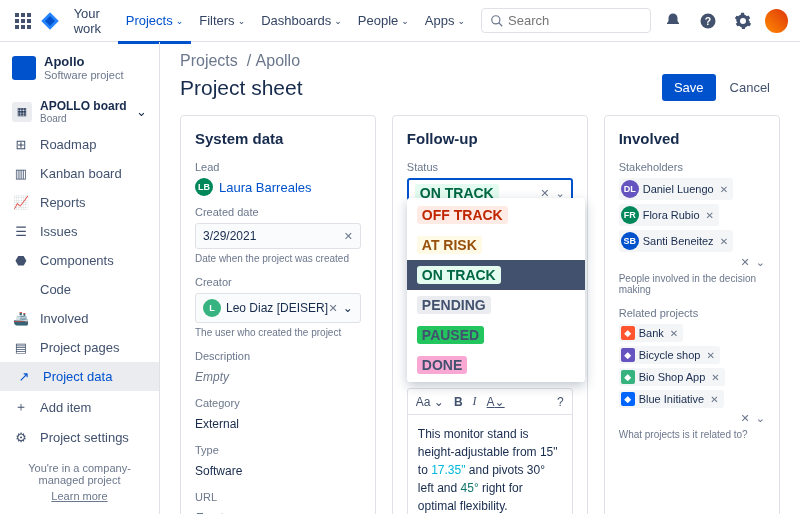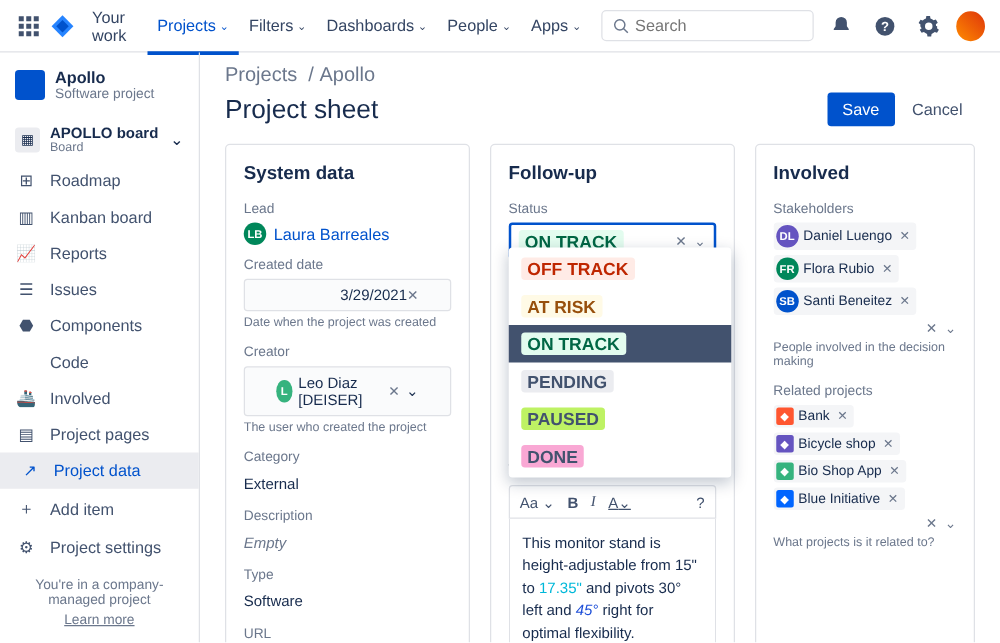--- a/index.html
+++ b/index.html
@@ -44,43 +44,43 @@
 .panel { border: 1px solid #dfe1e6; border-radius: 4px; padding: 14px; }
 .panel.sys { width: 200px; }
 .panel.follow { width: 200px; position:relative; }
 .panel.involved { width: 180px; }
 .panel-title { font-size: 15px; font-weight: 600; margin-bottom: 14px; }
 .field-label { font-size: 11px; color: #6b778c; margin-bottom: 5px; }
 .field-help { font-size: 10px; color: #6b778c; margin-top: 4px; margin-bottom: 12px; }
 .field { margin-bottom: 10px; }
 .avatar-sm { width: 18px; height: 18px; border-radius: 50%; display: inline-flex; align-items: center; justify-content: center; font-size: 9px; color: #fff; font-weight:600; }
 .lead-row { display: flex; align-items: center; gap: 6px; font-size: 13px; color: #0052cc; cursor:pointer; }
-.input-like { border: 1px solid #dfe1e6; background: #fafbfc; border-radius: 3px; padding: 5px 25px; font-size: 12px; display: flex; align-items: center; justify-content: flex-end; }
+.input-like { border: 1px solid #dfe1e6; background: #fafbfc; border-radius: 3px; padding: 5px 7px; font-size: 12px; display: flex; align-items: center; justify-content: space-between; }
 .input-like .clear { color: #6b778c; cursor:pointer; font-size:11px; }
 .static-val { font-size: 12px; color: #6b778c; padding: 3px 0; font-style: italic; }
 .static-val.nonit { font-style: normal; color:#172b4d; }
 
 .status-select { border: 2px solid #0052cc; border-radius: 3px; padding: 4px 6px; display: flex; align-items: center; justify-content: space-between; font-size: 11px; cursor:pointer; }
 .lozenge { font-size: 14px; font-weight: 700; padding: 1px 5px; border-radius: 3px; display:inline-block; }
 .lz-ontrack { background: #e3fcef; color: #006644; }
 .lz-offtrack { background: #ffebe6; color: #bf2600; }
 .lz-atrisk { background: #fffae6; color: #974f0c; }
 .lz-pending { background: #ebecf0; color: #42526e; }
-.lz-paused { background: #bef264; color: #42526e; }
+.lz-paused { background: #22c55e; color: #42526e; }
 .lz-done { background: #f9a8d4; color: #42526e; }
 .dropdown { position: absolute; top: 82px; left: 14px; right: 2px; background: #fff; box-shadow: 0 4px 12px rgba(9,30,66,0.25); border-radius: 3px; z-index: 10; padding: 2px 0; }
 .dropdown .opt { padding: 6px 10px; cursor: pointer; }
 .dropdown .opt.sel { background: #42526e; }
 
 .q-label { font-size: 11px; color: #6b778c; margin: 12px 0 6px; }
 .editor-toolbar { border: 1px solid #dfe1e6; border-radius: 3px 3px 0 0; padding: 5px 8px; display: flex; align-items: center; gap: 10px; font-size: 12px; color:#42526e; }
 .editor-toolbar .tb { cursor:pointer; }
 .editor-body { border: 1px solid #dfe1e6; border-top: none; border-radius: 0 0 3px 3px; padding: 10px; font-size: 12px; line-height: 1.5; }
 .editor-body .num1 { color: #00b8d9; }
-.editor-body .num2 { color: #1d4ed8; font-style: italic; }
+.editor-body .num2 { color: #0f766e; }
 
 .chip-row { display: flex; align-items: center; margin-bottom: 4px; }
 .chip { background: #f4f5f7; border-radius: 3px; padding: 2px 5px 2px 2px; display: inline-flex; align-items: center; gap: 4px; font-size: 11px; }
 .chip .x { font-size: 10px; color: #6b778c; cursor:pointer; margin-left:2px; }
 .proj-chip-icon { width: 14px; height: 14px; border-radius: 2px; display:inline-flex; align-items:center; justify-content:center; font-size:9px; color:#fff; }
 .inv-controls { display:flex; align-items:center; gap:6px; margin: 2px 0 4px; justify-content:flex-end; color:#6b778c; font-size:11px;}
 .inv-controls span{cursor:pointer;}
 </style>
 </head>
 <body>
@@ -271,26 +271,26 @@
               <span>Leo Diaz [DEISER]</span>
             </span>
             <span style="display:flex;gap:5px;align-items:center">
               <span class="clear">✕</span>
               <span class="chev">⌄</span>
             </span>
           </div>
           <div class="field-help">The user who created the project</div>
         </div>
         <div class="field">
+          <div class="field-label">Description</div>
+          <div class="static-val">Empty</div>
+        </div>
+        <div class="field">
           <div class="field-label">Category</div>
           <div class="static-val nonit">External</div>
-        </div>
-        <div class="field">
-          <div class="field-label">Description</div>
-          <div class="static-val">Empty</div>
         </div>
         <div class="field">
           <div class="field-label">Type</div>
           <div class="static-val nonit">Software</div>
         </div>
         <div class="field">
           <div class="field-label">URL</div>
           <div class="static-val">Empty</div>
         </div>
       </div>

